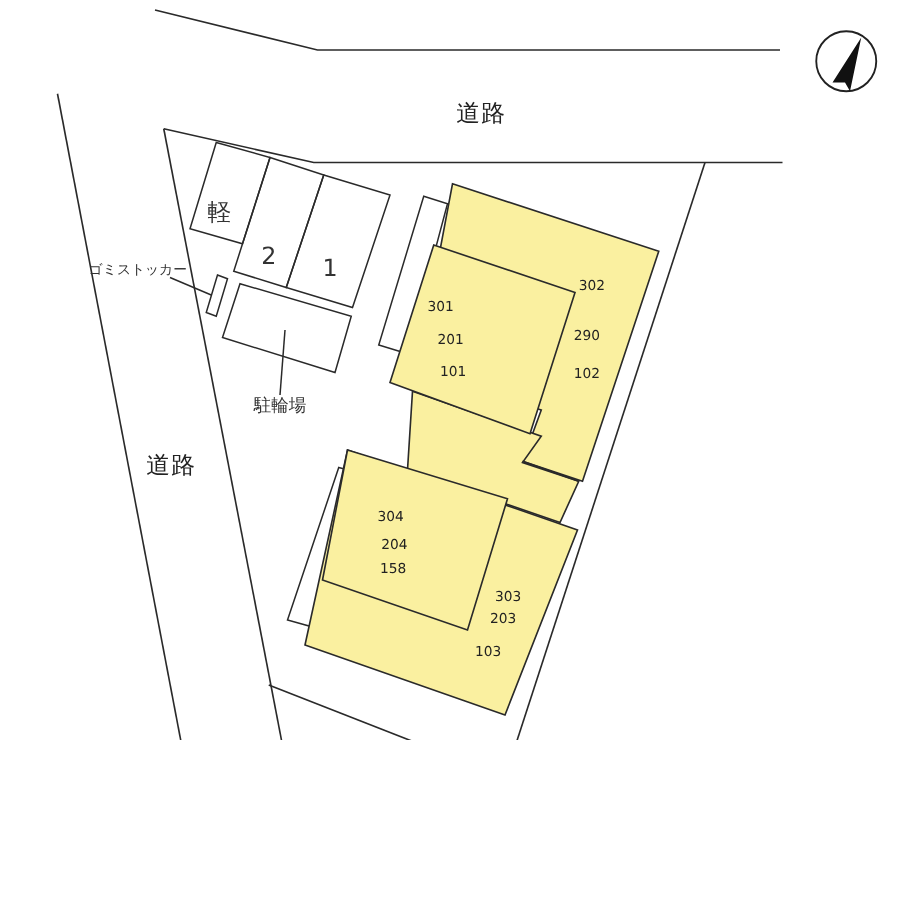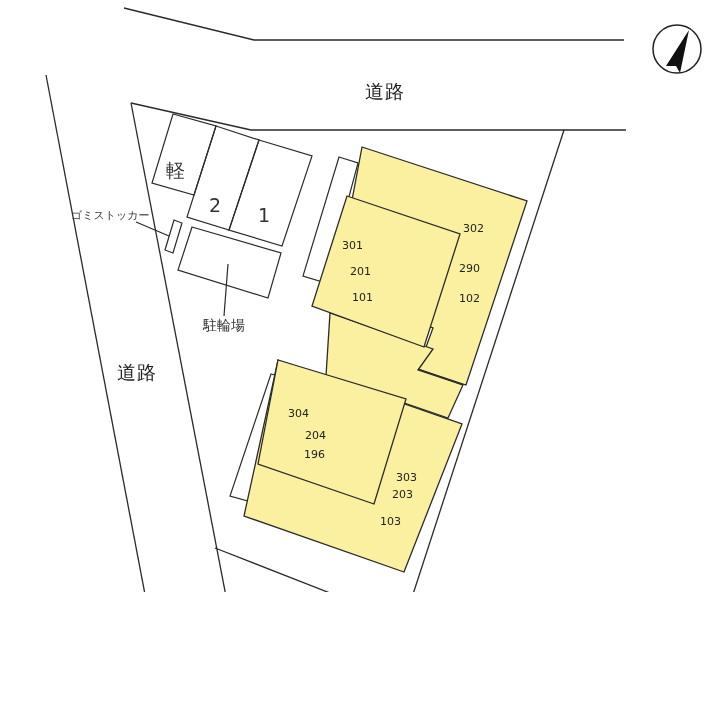--- a/index.html
+++ b/index.html
@@ -80,20 +80,20 @@
   <span class="lbl small" style="left:187px;top:318px;font-size:14px;">駐輪場</span>
 
   <span class="lbl unit" style="left:326px;top:240px;">301</span>
   <span class="lbl unit" style="left:334px;top:266px;text-align:center;">201</span>
   <span class="lbl unit" style="left:336px;top:292px;">101</span>
 
   <span class="lbl unit" style="left:447px;top:223px;">302</span>
   <span class="lbl unit" style="left:443px;top:263px;">290</span>
   <span class="lbl unit" style="left:443px;top:293px;">102</span>
 
-  <span class="lbl unit" style="left:272px;top:408px;">304</span>
+  <span class="lbl unit" style="left:286px;top:408px;">304</span>
   <span class="lbl unit" style="left:289px;top:430px;">204</span>
-  <span class="lbl unit" style="left:288px;top:449px;">196</span>
+  <span class="lbl unit" style="left:288px;top:449px;">158</span>
 
   <span class="lbl unit" style="left:380px;top:472px;">303</span>
   <span class="lbl unit" style="left:376px;top:489px;">203</span>
   <span class="lbl unit" style="left:364px;top:516px;">103</span>
 </div>
 
 </body></html>

